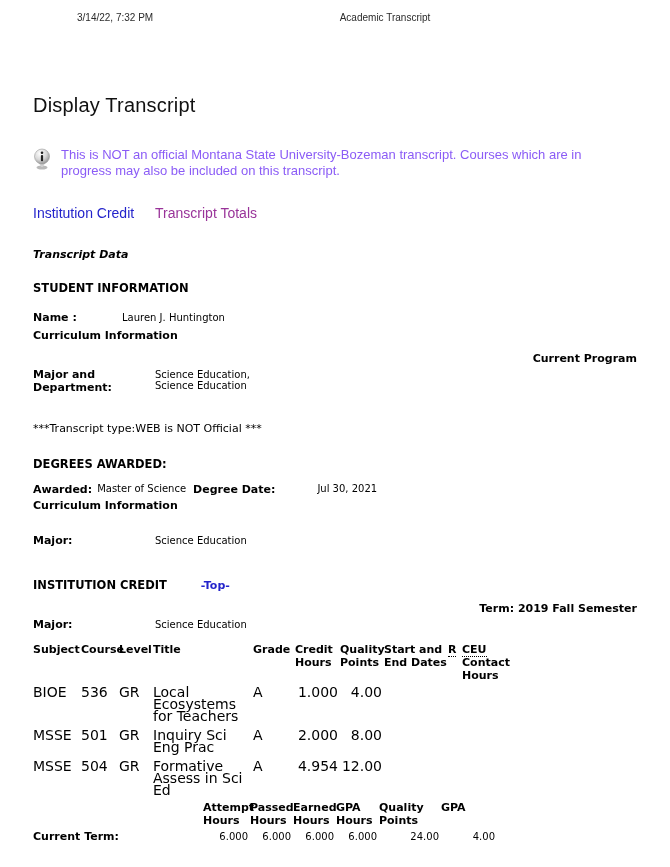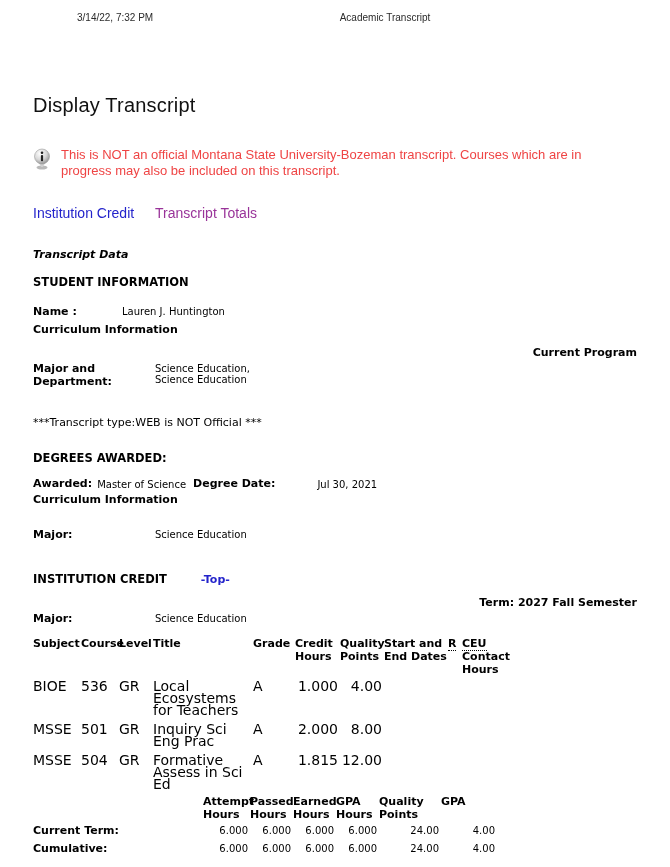--- a/index.html
+++ b/index.html
@@ -30,45 +30,45 @@
 
   h1.page-title {
     font-family: "Liberation Sans", sans-serif;
     font-size: 20px; font-weight: 400; color: #111; letter-spacing: 0.2px;
   }
 
   .notice-row { display: flex; align-items: flex-start; margin-top: 30px; width: 600px; }
   .notice-icon { flex: 0 0 22px; margin-top: 1px; }
   .notice-text {
     font-family: "Liberation Sans", sans-serif; font-size: 13px; line-height: 16px;
-    color: #ef4444; padding-left: 6px; max-width: 578px;
+    color: #8b5cf6; padding-left: 6px; max-width: 578px;
   }
 
   .nav-links { margin-top: 26px; font-family: "Liberation Sans", sans-serif; font-size: 14px; }
   .nav-links a { text-decoration: none; cursor: pointer; }
   a.link-blue { color: #2323cb; }
   a.link-purple { color: #993399; margin-left: 17px; }
 
   .transcript { margin-top: 27px; font-size: 10px; }
 
   .lbl  { font-size: 11px; font-weight: bold; }
   .val  { font-size: 10px; }
   .row  { display: flex; align-items: baseline; }
   .lblcol { flex: 0 0 122px; }
   .lblcol-narrow { flex: 0 0 89px; }
 
   .data-title { font-size: 11px; font-weight: bold; font-style: italic; }
-  .sec-heading { font-size: 11.5px; font-weight: bold; margin-top: 14px; }
+  .sec-heading { font-size: 11.5px; font-weight: bold; margin-top: 20px; }
 
   .mt3  { margin-top: 3px; }  .mt5  { margin-top: 5px; } .mt12 { margin-top: 10px; text-align: right; }
   .mt16 { margin-top: 16px; } .mt22 { margin-top: 22px; }
 
   .type-note { font-size: 11px; margin-top: 28px; }
 
-  .awarded-row { display: flex; align-items: flex-end; margin-top: 12px; }
+  .awarded-row { display: flex; align-items: flex-start; margin-top: 12px; }
   .awarded-row .aw-val { margin-left: 5px; }
   .awarded-row .dd-lbl { margin-left: 7px; }
   .awarded-row .dd-val { margin-left: 42px; }
 
   .ic-heading { margin-top: 31px; font-size: 11.5px; font-weight: bold; }
   .top-link { color: #2323cb; font-weight: bold; font-size: 11px; text-decoration: none; margin-left: 30px; cursor: pointer; }
 
   
   table { border-collapse: collapse; table-layout: fixed; }
   .course-table { margin-top: 12px; width: 482px; }
@@ -172,21 +172,21 @@
       <div class="row mt22">
         <span class="lbl lblcol">Major:</span>
         <span class="val">Science Education</span>
       </div>
 
       <div class="ic-heading">
         <span>INSTITUTION CREDIT</span>
         <a class="top-link">-Top-</a>
       </div>
 
-      <div class="lbl mt12">Term: 2027 Fall Semester</div>
+      <div class="lbl mt12">Term: 2019 Fall Semester</div>
       <div class="row mt3">
         <span class="lbl lblcol">Major:</span>
         <span class="val">Science Education</span>
       </div>
 
       <table class="course-table">
         <colgroup>
           <col class="col-subject">
             <col class="col-course">
             <col class="col-level">
@@ -236,21 +236,21 @@
             <td></td>
             <td></td>
             <td></td>
           </tr>
           <tr>
             <td>MSSE</td>
             <td>504</td>
             <td>GR</td>
             <td>Formative Assess in Sci Ed</td>
             <td>A</td>
-            <td class="num">1.815</td>
+            <td class="num">4.954</td>
             <td class="num">12.00</td>
             <td></td>
             <td></td>
             <td></td>
           </tr>
         </tbody>
       </table>
 
       <table class="totals-table">
         <colgroup>
@@ -276,29 +276,20 @@
         <tbody>
           <tr>
             <td class="t-label">Current Term:</td>
             <td class="num">6.000</td>
             <td class="num">6.000</td>
             <td class="num">6.000</td>
             <td class="num">6.000</td>
             <td class="num">24.00</td>
             <td class="num">4.00</td>
           </tr>
-          <tr>
-            <td class="t-label">Cumulative:</td>
-            <td class="num">6.000</td>
-            <td class="num">6.000</td>
-            <td class="num">6.000</td>
-            <td class="num">6.000</td>
-            <td class="num">24.00</td>
-            <td class="num">4.00</td>
-          </tr>
         </tbody>
       </table>
 
       <div class="unofficial">Unofficial Transcript</div>
 
     </div>
   </div>
 
 
 </div>

